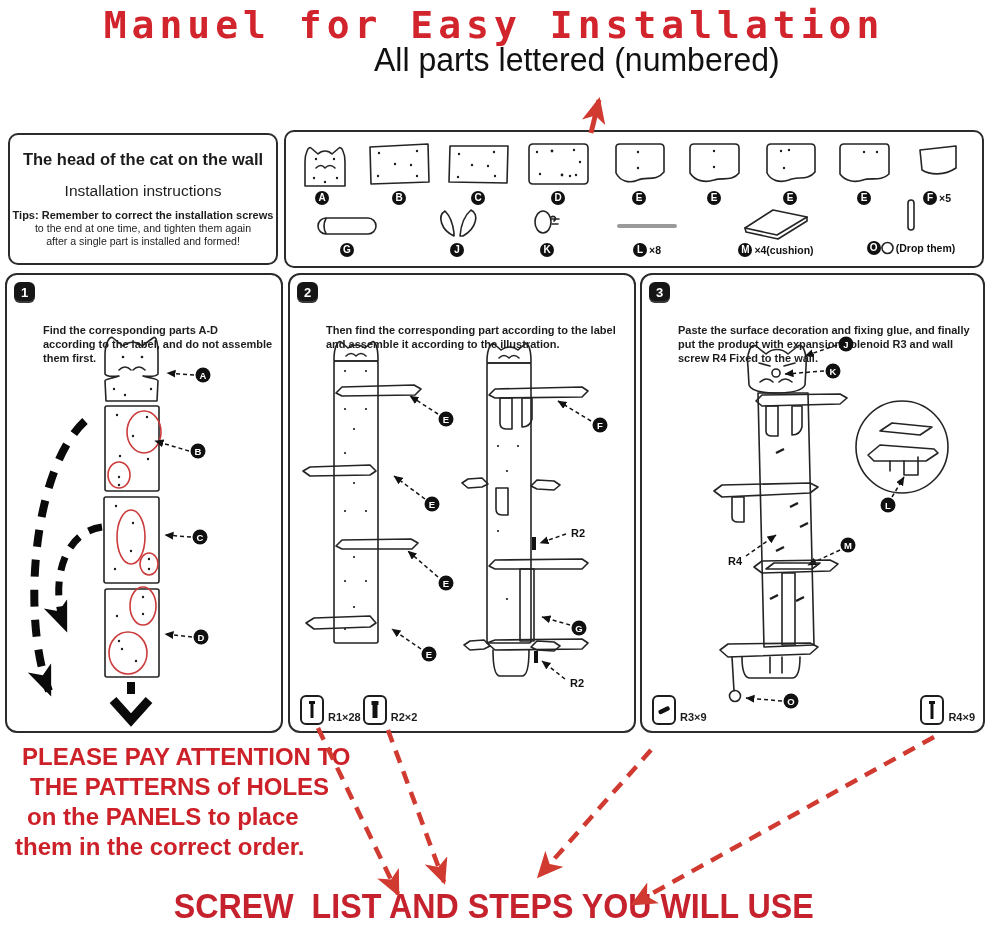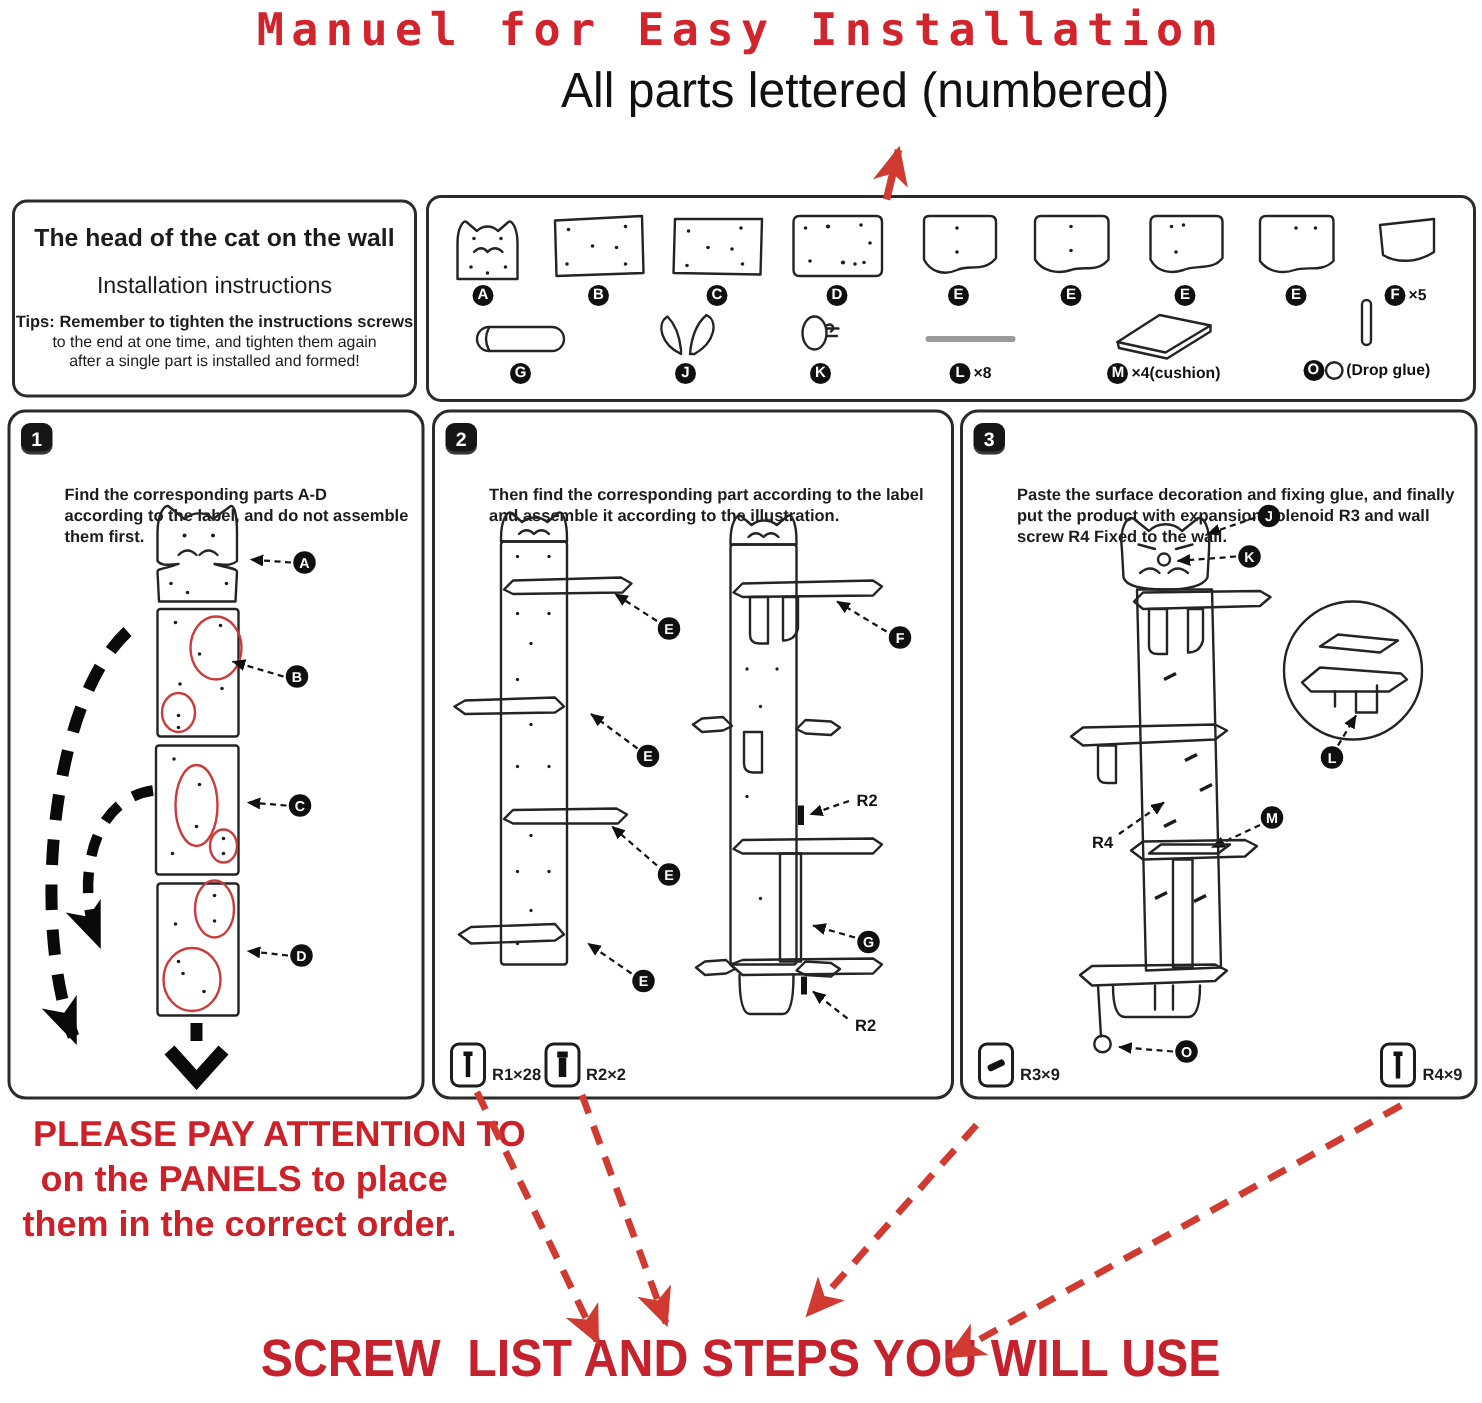--- a/index.html
+++ b/index.html
@@ -2,21 +2,21 @@
 <html><head>
 <meta charset="utf-8">
 <style>
   html,body{margin:0;padding:0;background:#fff;}
   #page{position:relative;width:988px;height:935px;background:#ffffff;overflow:hidden;
         font-family:"Liberation Sans",sans-serif;color:#1c1c1c;}
   .abs{position:absolute;}
 
   
   #main-title{left:0;right:0;top:3px;text-align:center;
-    font-family:"DejaVu Sans Mono",monospace;font-weight:bold;font-size:30px;
+    font-family:"DejaVu Sans Mono",monospace;font-weight:bold;font-size:38px;
     letter-spacing:5px;color:#d2242c;white-space:pre;}
   #sub-title{left:374px;top:41px;font-size:33px;color:#111;
     font-weight:normal;letter-spacing:0;transform:scaleX(0.97);transform-origin:left;}
 
   
   .frame{border:2.5px solid #2b2b2b;border-radius:10px;background:#fff;box-sizing:border-box;}
   #info-box{left:8px;top:133px;width:270px;height:132px;text-align:center;}
   #info-title{margin-top:15px;font-size:16.5px;font-weight:bold;}
   #info-subtitle{margin-top:13px;font-size:15.5px;font-weight:normal;}
   #info-tips{margin-top:9px;font-size:10.6px;line-height:1.2;}
@@ -85,21 +85,21 @@
     </defs>
   </svg>
 
   <div id="main-title" class="abs">Manuel for Easy Installation</div>
   <div id="sub-title" class="abs">All parts lettered (numbered)</div>
 
   <div id="info-box" class="abs frame">
     <div id="info-title">The head of the cat on the wall</div>
     <div id="info-subtitle">Installation instructions</div>
     <div id="info-tips">
-      <div class="b">Tips: Remember to tighten the instructions screws</div>
+      <div class="b">Tips: Remember to correct the installation screws</div>
       <div>to the end at one time, and tighten them again</div>
       <div>after a single part is installed and formed!</div>
     </div>
   </div>
 
   <div id="parts-box" class="abs frame">
 
     <div class="pcell" style="left:0px;top:8px">
       <svg class="partsvg" width="56" height="48">
         <path class="ink" d="M11,22 C11,12 15,6 17,8 L24,14 C28,10 34,10 38,14 L45,8 C47,6 51,12 51,22 L51,46 L11,46 Z"></path>
@@ -222,21 +222,21 @@
         <path class="ink" d="M14,24 L15,28 L47,35 L76,17 L76,13" stroke-width="1.3"></path>
       </svg>
       <span class="badge">M</span><span class="qty">×4(cushion)</span>
     </div>
     <div class="pcell" style="left:560px;top:66px;width:130px">
       <svg class="partsvg" width="40" height="40">
         <rect class="ink" x="17" y="2" width="6" height="30" rx="3"></rect>
       </svg>
       <span class="badge">O</span><svg width="13" height="14" style="vertical-align:middle">
           <circle class="ink" cx="6.5" cy="7" r="5.5"></circle>
-        </svg><span class="qty">(Drop glue)</span>
+        </svg><span class="qty">(Drop them)</span>
     </div>
   </div>
 
   <div id="panel1" class="panel">
     <div class="stephead">
       <div class="stepnum">1</div>
       <div class="steptext">Find the corresponding parts A-D according to the label, and do not assemble them first.</div>
     </div>
     <svg class="abs" style="left:0;top:54px" width="272" height="400" viewBox="0 0 272 400">
 
@@ -504,20 +504,21 @@
             <rect x="2" y="1" width="6" height="3" fill="#111"></rect>
             <rect x="3.5" y="4" width="3" height="15" fill="#111"></rect>
           </svg>
       </div>
       <div class="screwlabel"><span>R4</span><span>×9</span></div>
     </div>
   </div>
 
   <div id="note" class="abs">
     <div class="nl1">PLEASE PAY ATTENTION TO</div>
+    <div class="nl2">THE PATTERNS of HOLES</div>
     <div class="nl3">on the PANELS to place</div>
     <div class="nl4">them in the correct order.</div>
   </div>
 
   <div id="footer-title" class="abs">
     <span>SCREW  LIST AND STEPS YOU WILL USE</span>
   </div>
 
   <svg id="overlay" width="988" height="935" viewBox="0 0 988 935">
     <line x1="591" y1="133" x2="599" y2="100" stroke="#d03a31" stroke-width="5" marker-end="url(#ahred)"></line>

